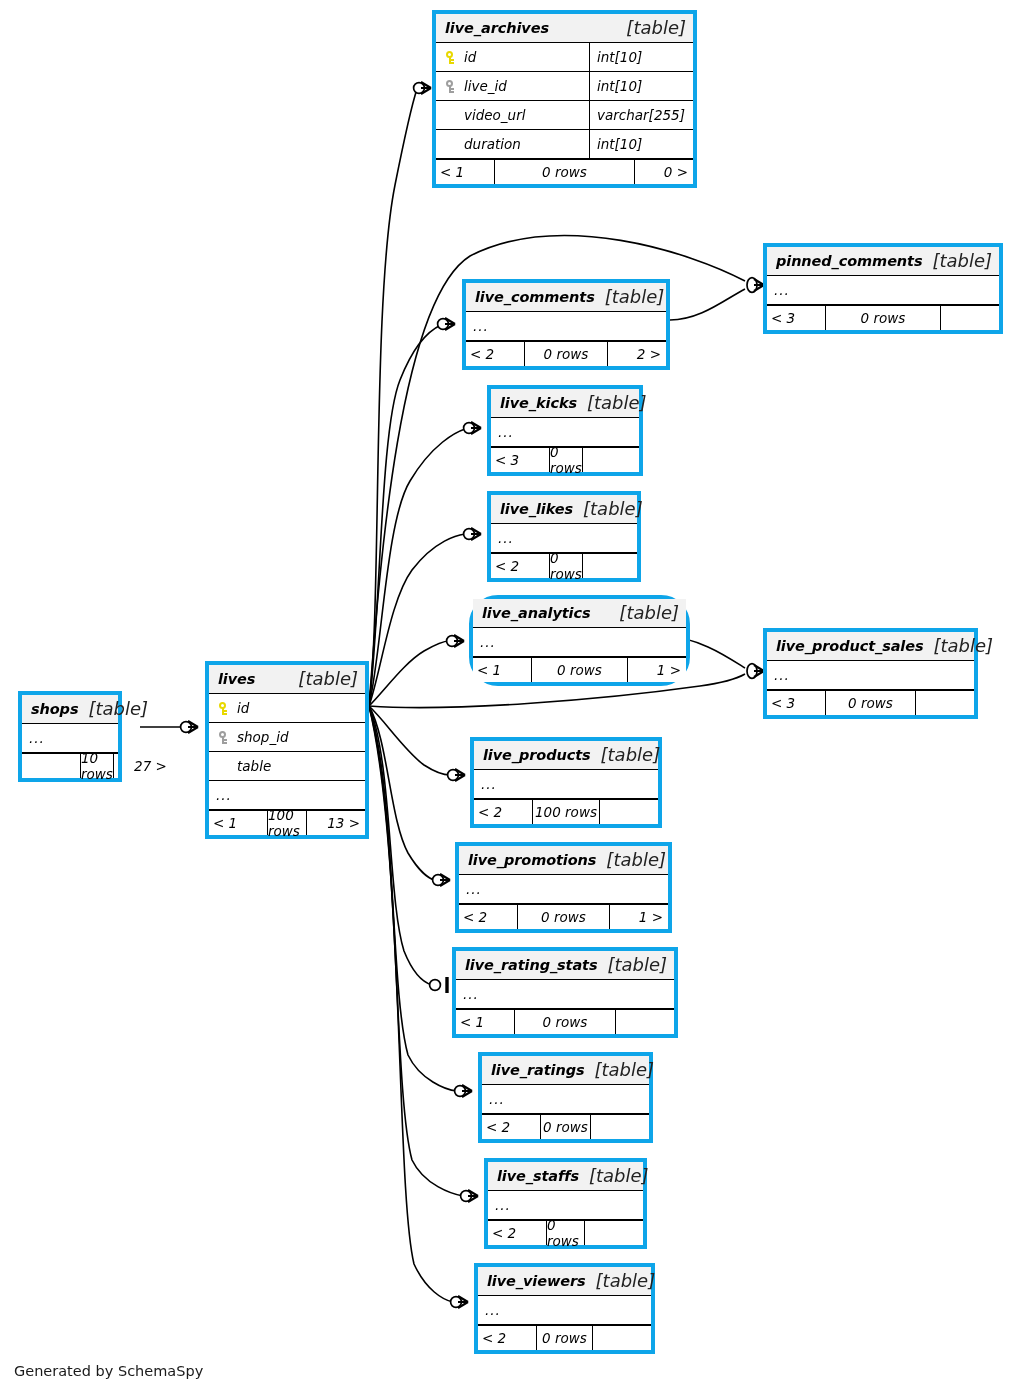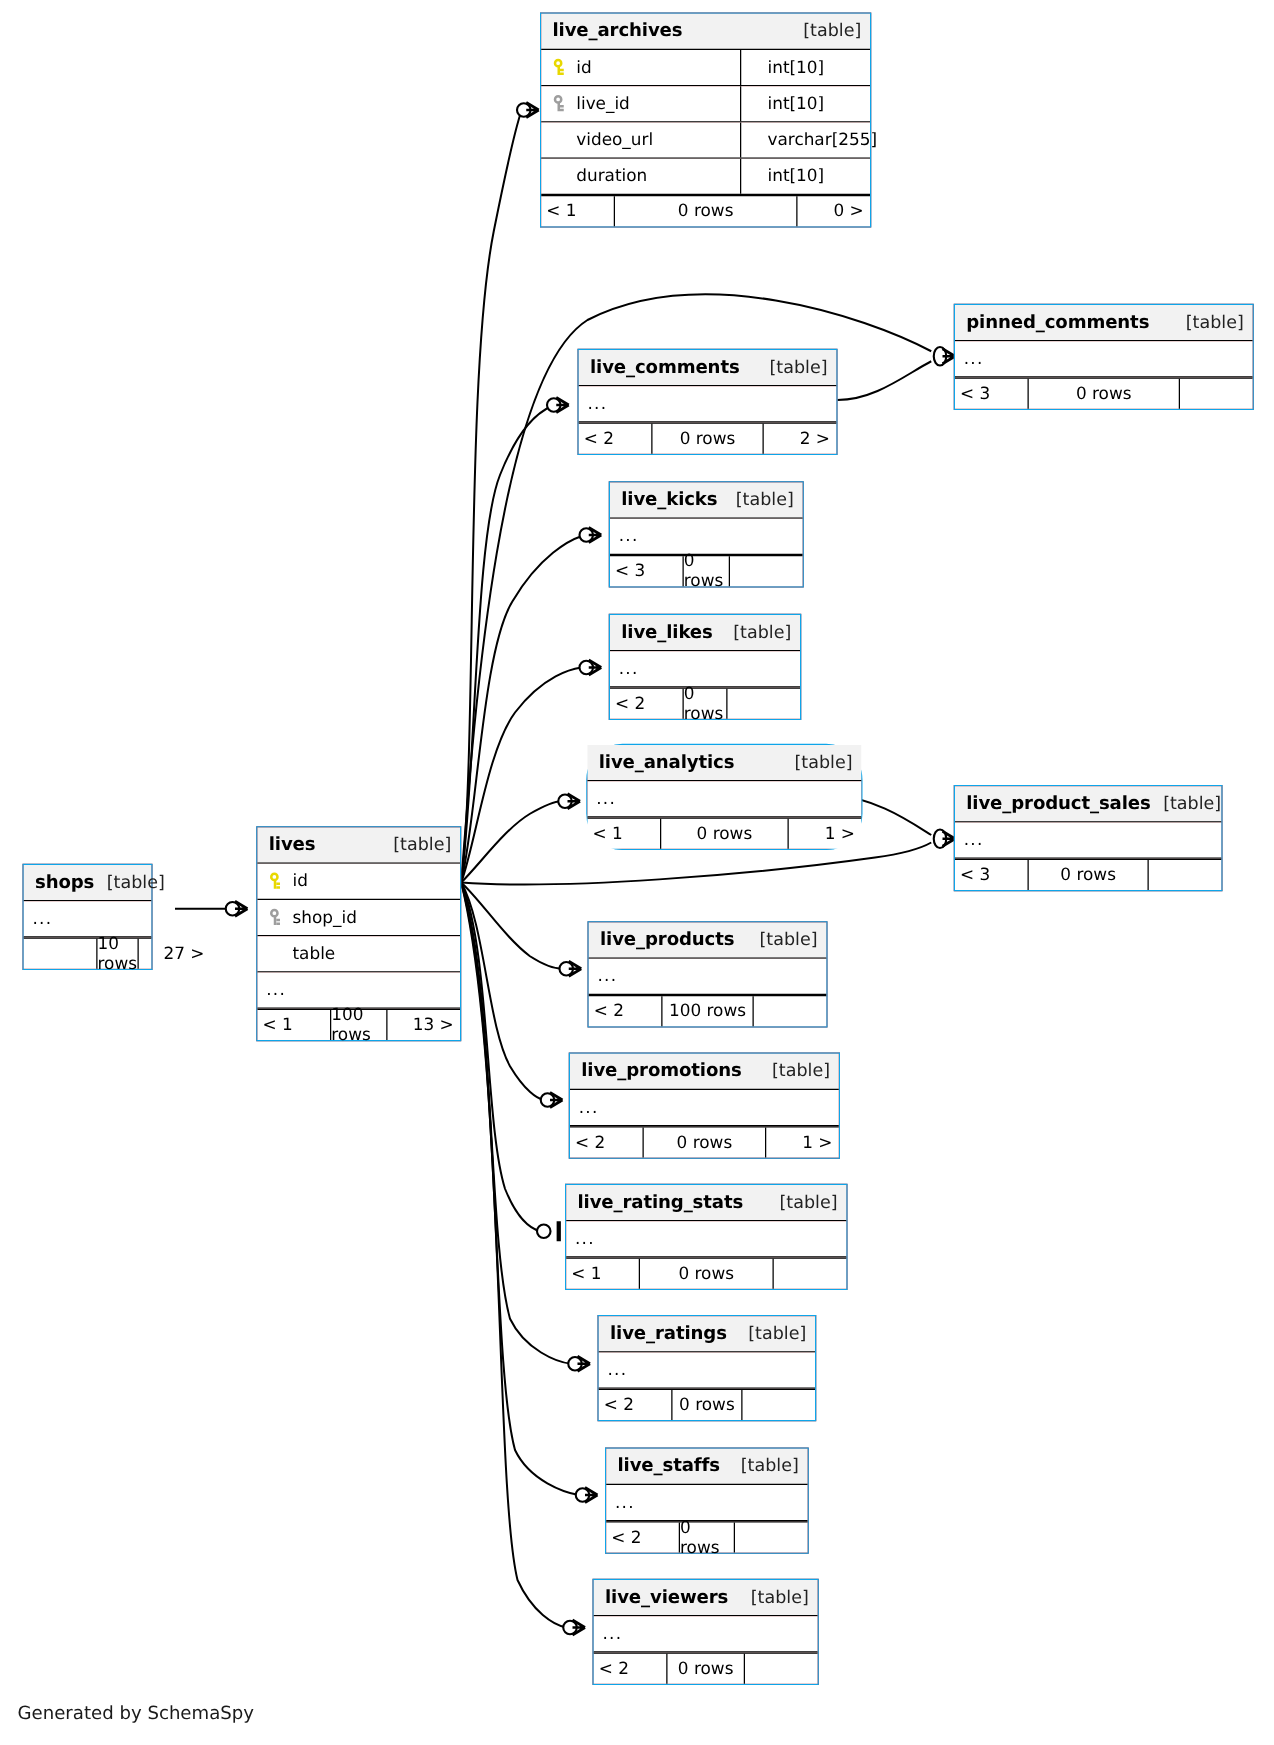--- a/index.html
+++ b/index.html
@@ -16,42 +16,43 @@
   }
   #edges{
     position:absolute;
     left:0;top:0;
     width:1019px;height:1396px;
     pointer-events:none;
   }
   .tbl{
     position:absolute;
     box-sizing:border-box;
-    border:1px solid #0ea5e9;
-    background:#b91c1c;
+    border:4px solid #0ea5e9;
+    background:#3b82f6;
     z-index:5;
+    font-style:italic;
   }
   .tbl .hdr{
     display:flex;
     align-items:center;
     justify-content:space-between;
     background:#f2f2f2;
     border-bottom:1px solid #000;
     padding:3px 7px 4px 9px;
     box-sizing:border-box;
     height:29px;
   }
   .tbl .hdr .nm{
     font-weight:bold;
     font-size:14.5px;
     color:#000;
     letter-spacing:-0.1px;
   }
   .tbl .hdr .tag{
-    font-size:14px;
+    font-size:18px;
     color:#222;
     padding-left:10px;
   }
   .row{
     display:flex;
     align-items:center;
     height:29px;
     box-sizing:border-box;
     border-bottom:1px solid #000;
     background:#fff;
@@ -64,21 +65,21 @@
     display:flex;
     align-items:center;
     padding-left:9px;
     box-sizing:border-box;
     height:100%;
   }
   .row .coltype{
     flex:0 0 auto;
     width:104px;
     border-left:1px solid #000;
-    padding-left:21px;
+    padding-left:7px;
     box-sizing:border-box;
     height:100%;
     display:flex;
     align-items:center;
     font-size:13.5px;
     text-align:center;
   }
   .row.ellipsis{
     padding-left:7px;
     color:#000;

